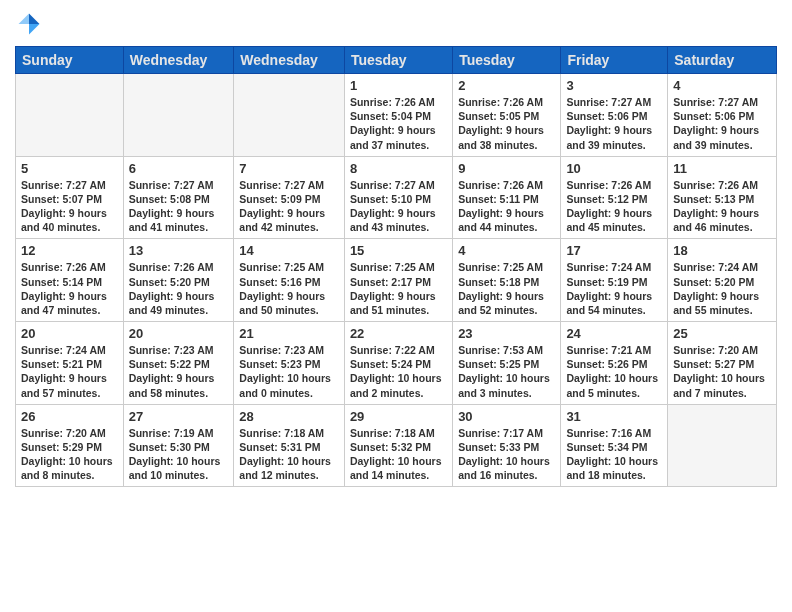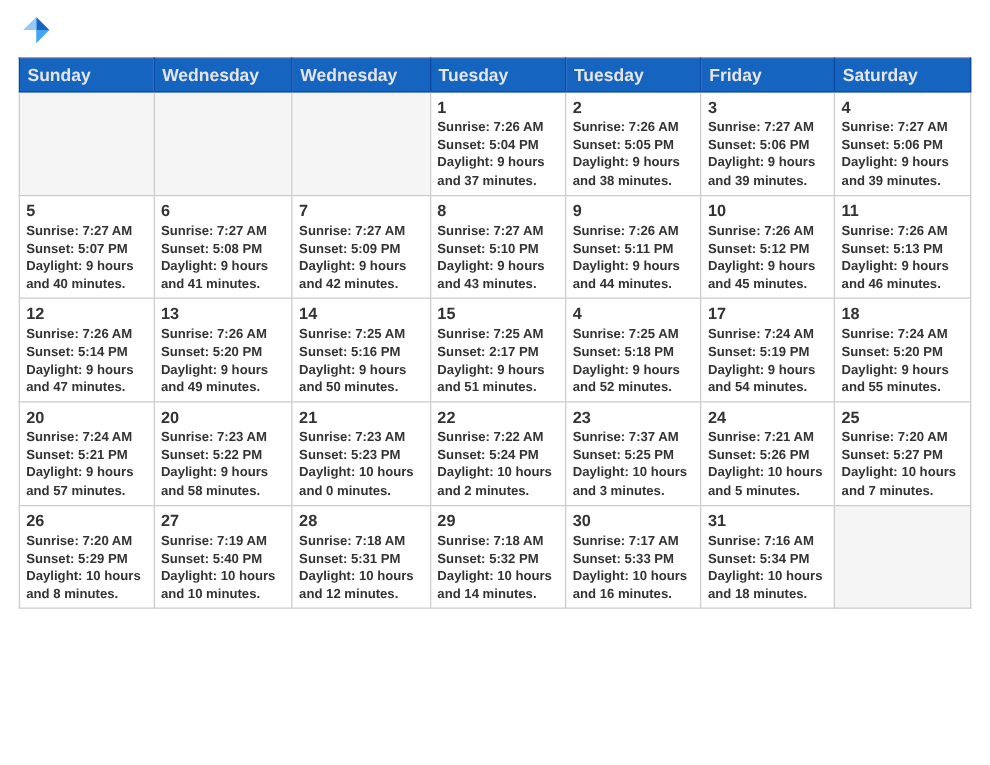--- a/index.html
+++ b/index.html
@@ -268,21 +268,21 @@
 Daylight: 10 hours and 0 minutes.</div>
           </td>
           <td>
             <div class="day-number">22</div>
             <div class="day-info">Sunrise: 7:22 AM
 Sunset: 5:24 PM
 Daylight: 10 hours and 2 minutes.</div>
           </td>
           <td>
             <div class="day-number">23</div>
-            <div class="day-info">Sunrise: 7:37 AM
+            <div class="day-info">Sunrise: 7:53 AM
 Sunset: 5:25 PM
 Daylight: 10 hours and 3 minutes.</div>
           </td>
           <td>
             <div class="day-number">24</div>
             <div class="day-info">Sunrise: 7:21 AM
 Sunset: 5:26 PM
 Daylight: 10 hours and 5 minutes.</div>
           </td>
           <td>
@@ -295,21 +295,21 @@
         <tr class="week-row">
           <td>
             <div class="day-number">26</div>
             <div class="day-info">Sunrise: 7:20 AM
 Sunset: 5:29 PM
 Daylight: 10 hours and 8 minutes.</div>
           </td>
           <td>
             <div class="day-number">27</div>
             <div class="day-info">Sunrise: 7:19 AM
-Sunset: 5:40 PM
+Sunset: 5:30 PM
 Daylight: 10 hours and 10 minutes.</div>
           </td>
           <td>
             <div class="day-number">28</div>
             <div class="day-info">Sunrise: 7:18 AM
 Sunset: 5:31 PM
 Daylight: 10 hours and 12 minutes.</div>
           </td>
           <td>
             <div class="day-number">29</div>

